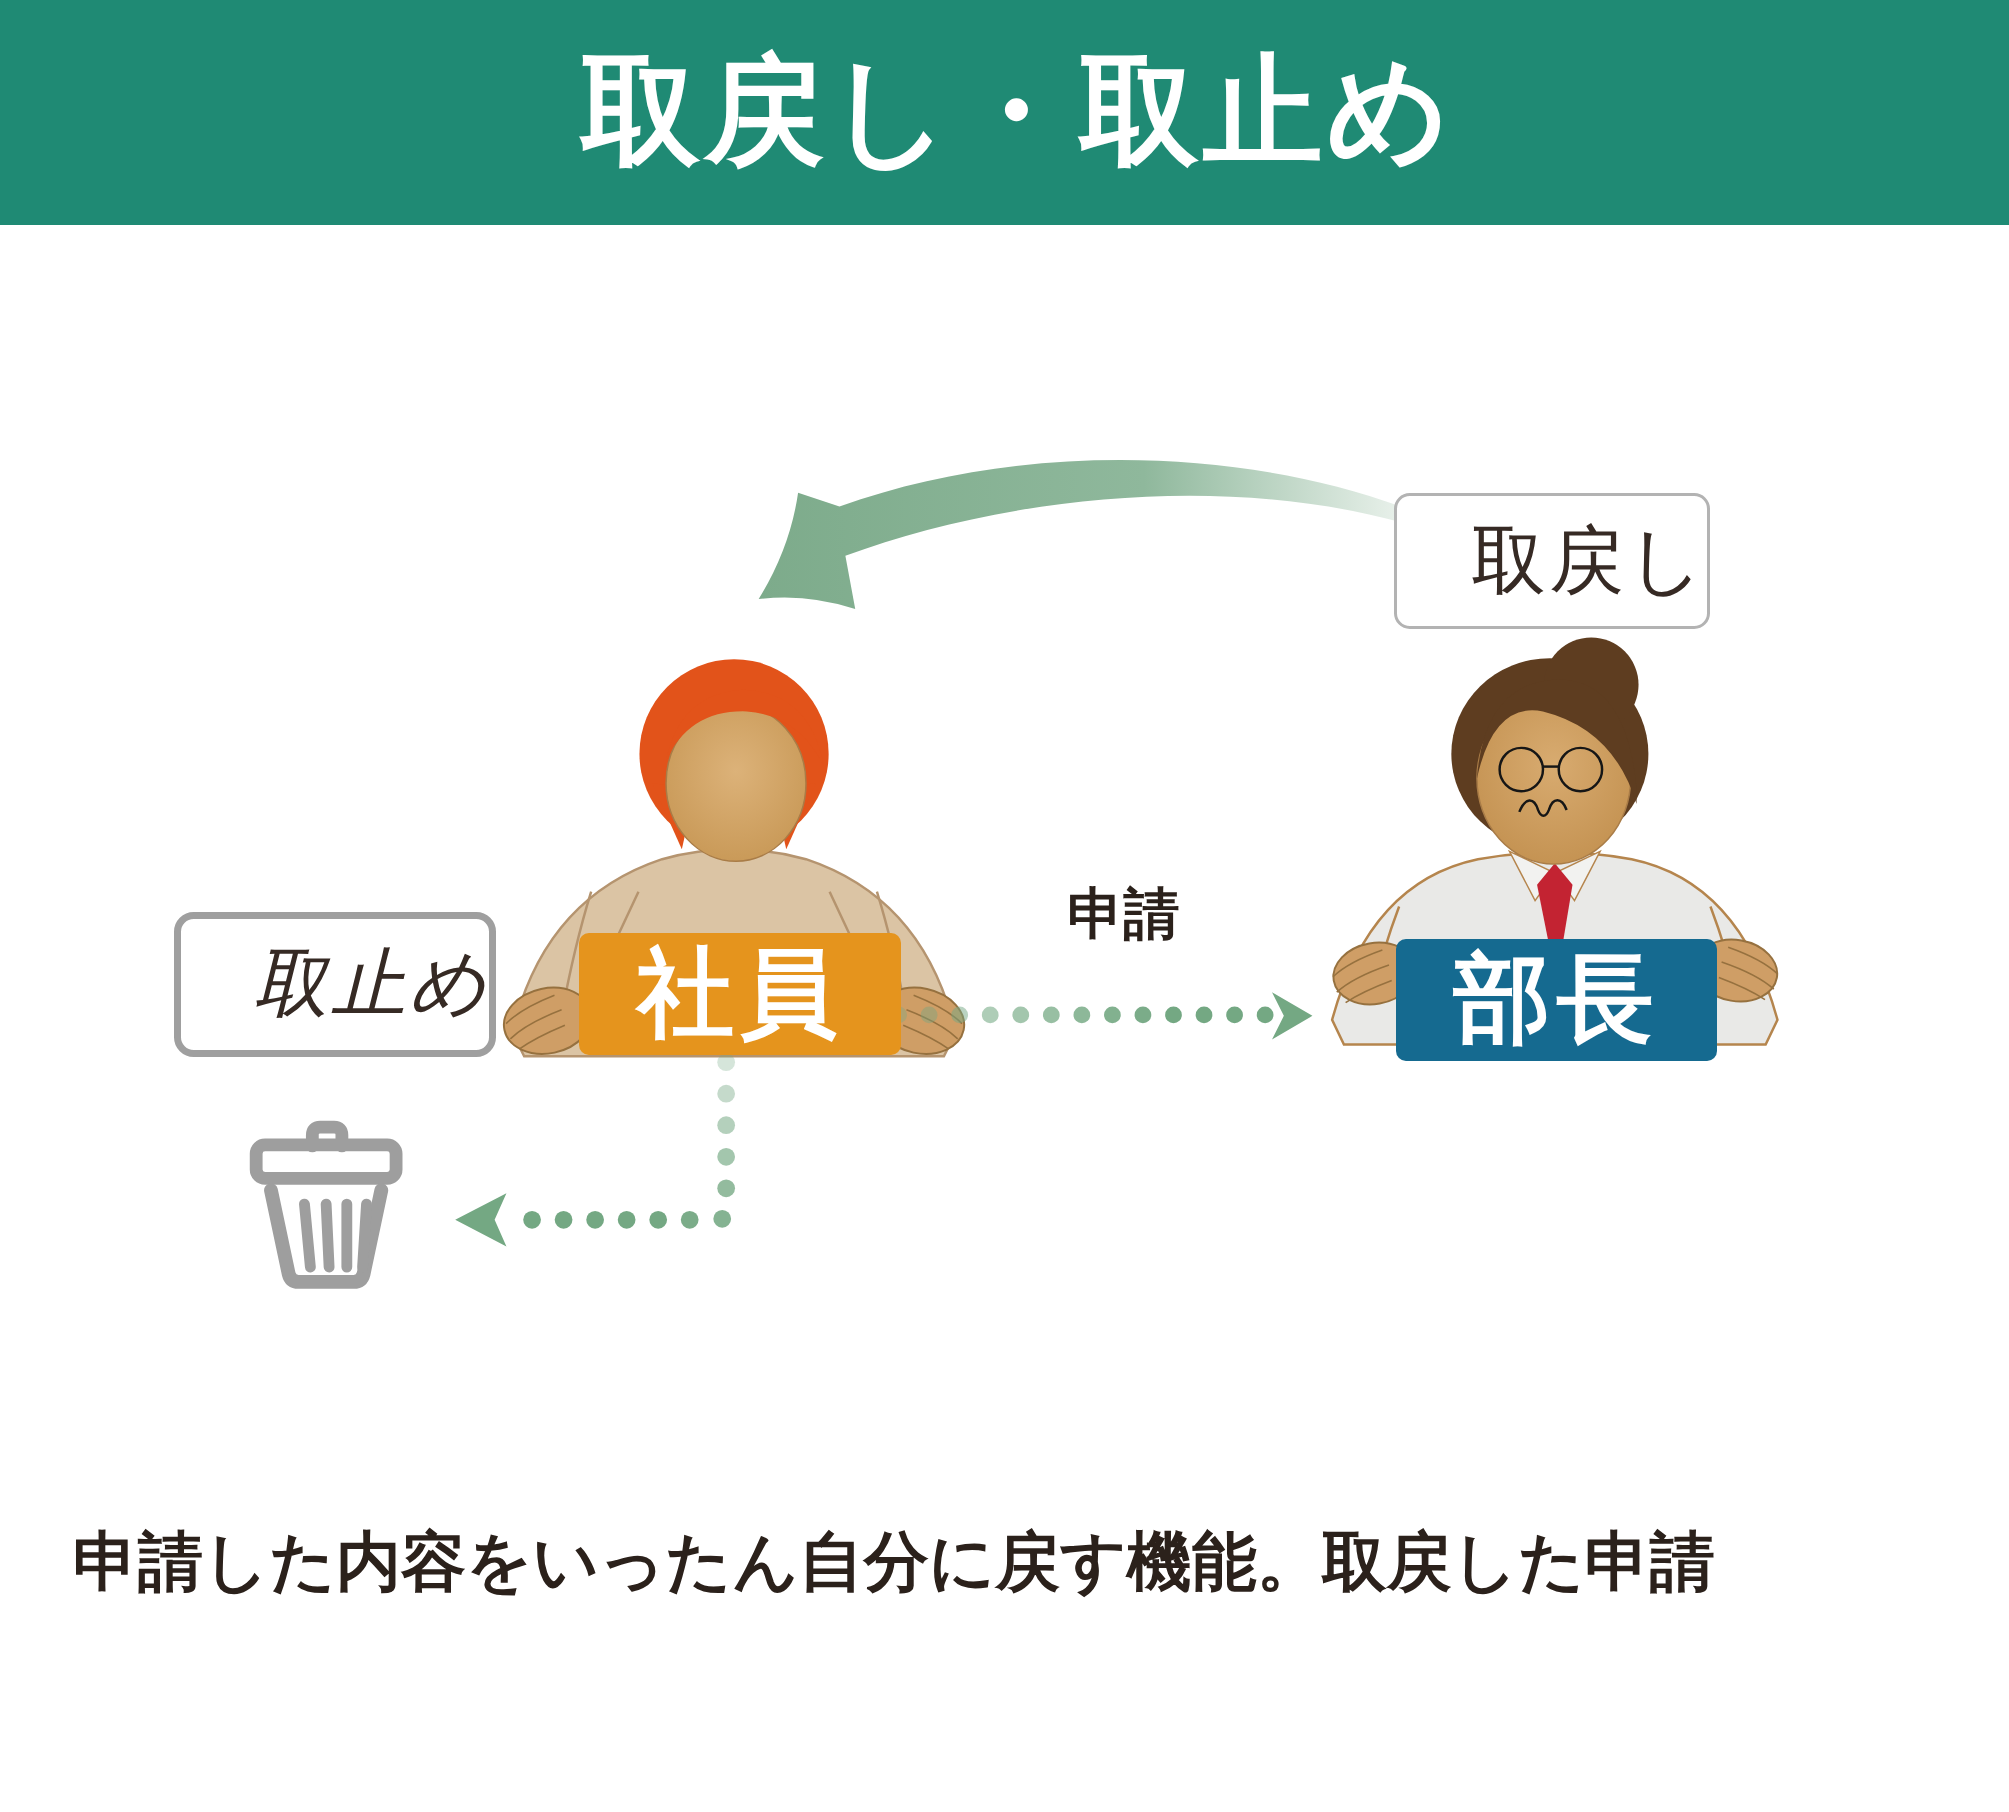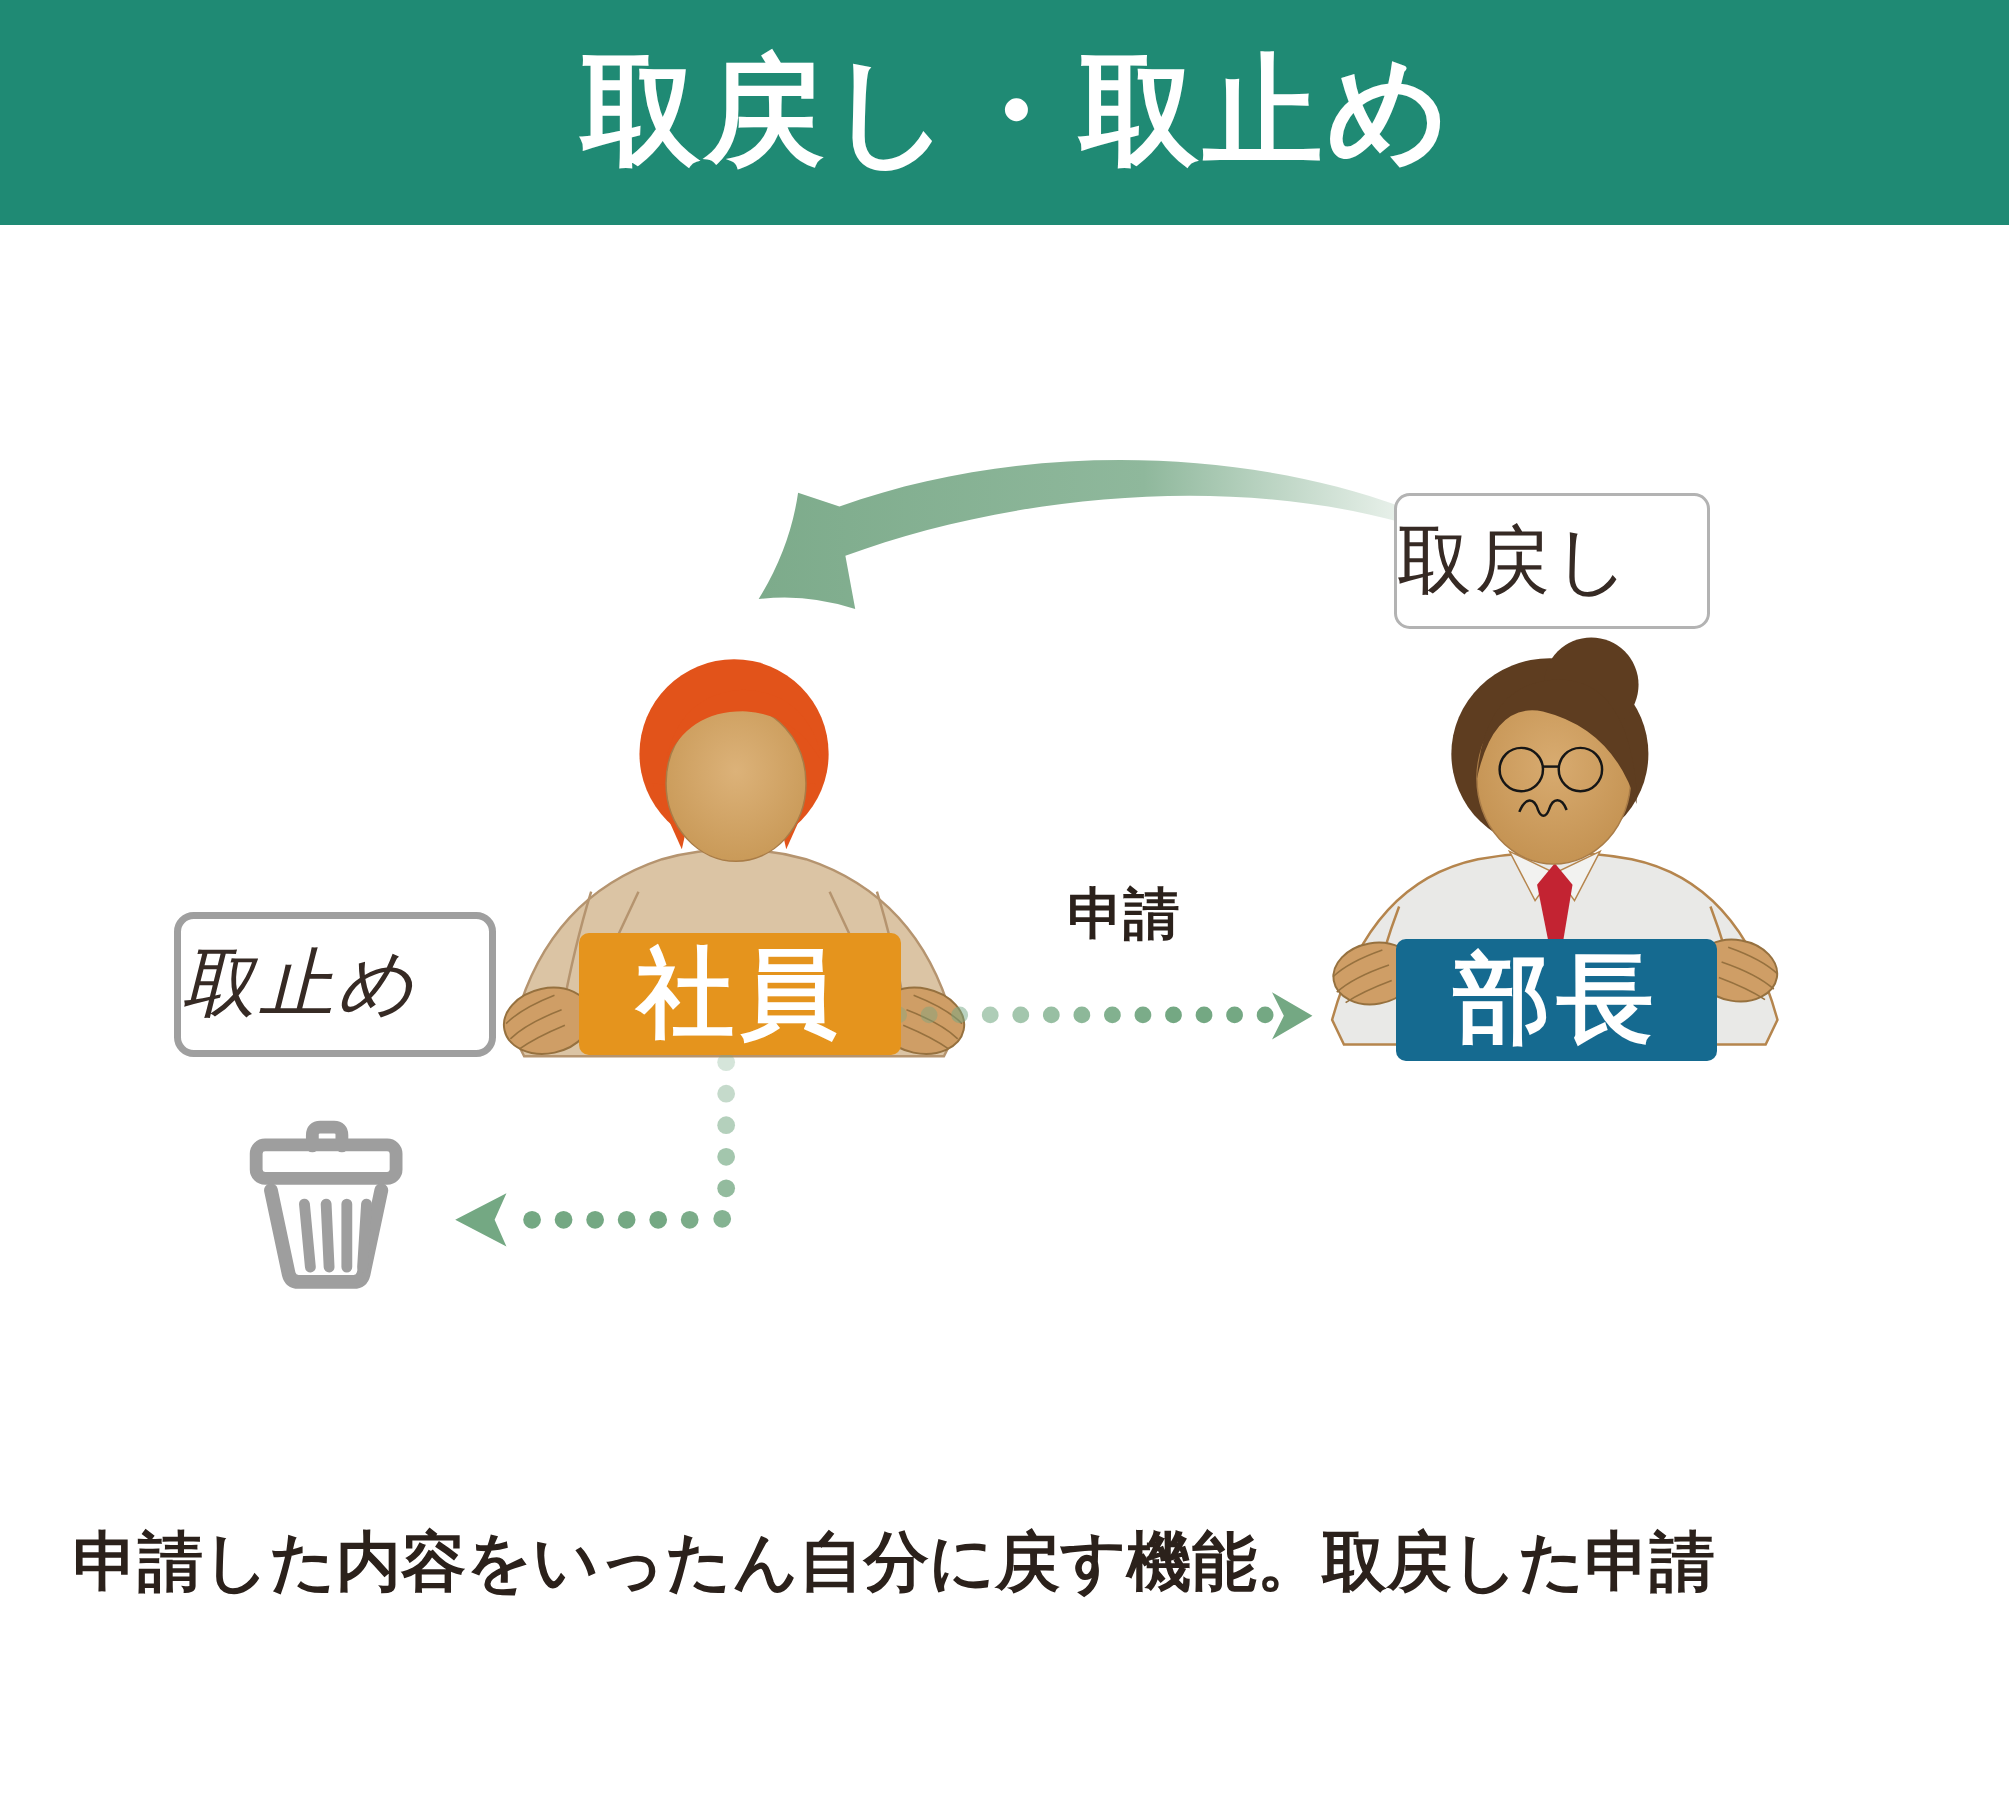--- a/index.html
+++ b/index.html
@@ -16,21 +16,21 @@
   }
   .banner h1{
     margin:0;color:#ffffff;font-size:120px;font-weight:bold;letter-spacing:3.9px;
   }
   
   .diagram{position:absolute;inset:0;}
   svg.art{position:absolute;left:0;top:0;width:2010px;height:1813px;}
   
   .label-box{
     position:absolute;background:#ffffff;
-    display:flex;align-items:center;justify-content:flex-start;
+    display:flex;align-items:center;justify-content:flex-end;
     color:#362a24;font-size:75px;letter-spacing:3px;z-index:3;
   }
   .retrieve-box{
     left:1394px;top:493px;width:310px;height:130px;
     border:3.9px solid #b3b3b3;border-radius:15.8px;
   }
   .cancel-box{
     left:174px;top:912px;width:308px;height:131px;
     border:7.9px solid var(--label-border-gray,#9f9f9f);border-radius:19.7px;font-style:italic;
   }

